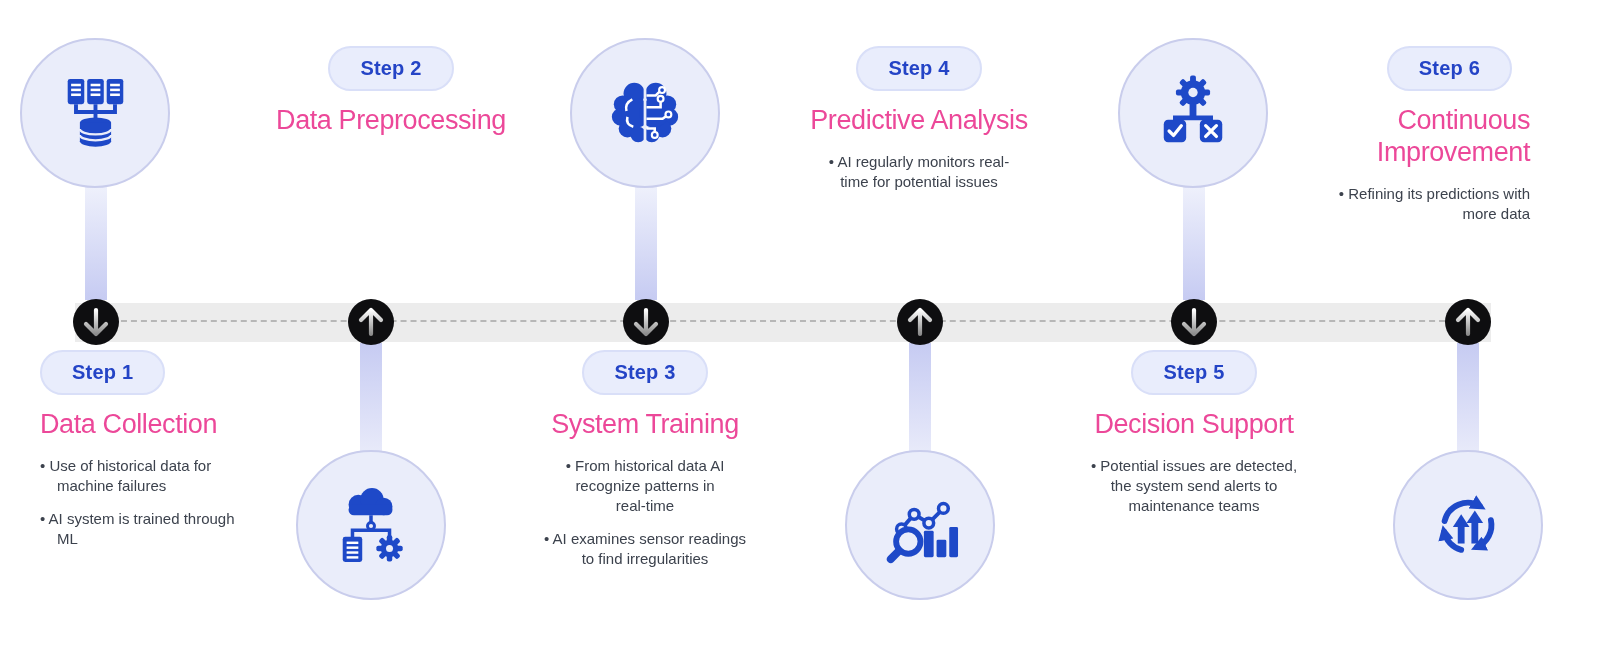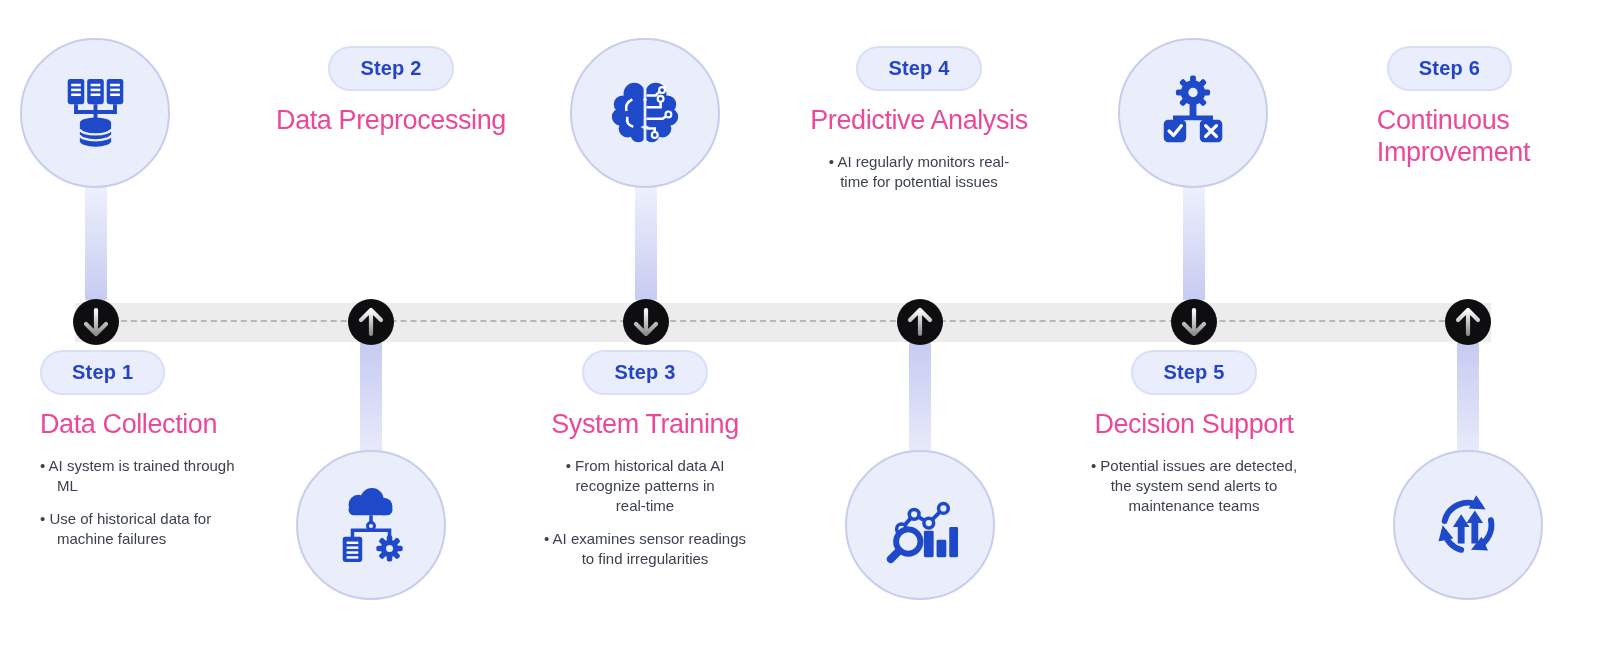--- a/index.html
+++ b/index.html
@@ -26,21 +26,21 @@
   .arrow-node{
     position:absolute;top:299px;width:46px;height:46px;border-radius:50%;
     background:#0e0e10;display:flex;align-items:center;justify-content:center;z-index:4;
   }
   
   .text-block{position:absolute;display:flex;flex-direction:column;z-index:3;}
   .text-block.above{top:46px;}
   .text-block.below{top:350px;}
   .text-block.align-center{align-items:center;text-align:center;}
   .text-block.align-left{align-items:flex-start;text-align:left;}
-  .text-block.align-right{align-items:flex-end;text-align:left;}
+  .text-block.align-right{align-items:flex-end;text-align:right;}
   .step-badge{
     display:inline-flex;align-items:center;justify-content:center;
     padding:9px 30px;border-radius:26px;background:#e9edfc;border:2px solid #d9dff8;
     color:#2444c6;font-size:20px;font-weight:bold;letter-spacing:0.2px;white-space:nowrap;
   }
   .step-title{
     margin-top:14px;font-size:27px;font-weight:500;color:#ec4899;
     letter-spacing:-0.4px;line-height:1.18;white-space:pre-line;
   }
   .bullets{margin:15px 0 0;padding:0;list-style:none;display:flex;flex-direction:column;gap:13px;
@@ -106,24 +106,24 @@
   </div>
   <div class="arrow-node" style="left:73px">
     <svg width="46" height="46" viewBox="0 0 46 46">
       <path d="M23 11 V33 M13 25 L23 35 L33 25" stroke="url(#arrowGrad)" stroke-width="4.2" fill="none" stroke-linecap="round" stroke-linejoin="round"></path>
     </svg>
   </div>
   <div class="text-block below align-left" style="left:40px;width:232px">
     <span class="step-badge">Step 1</span>
     <div class="step-title">Data Collection</div>
     <ul class="bullets">
+      <li>Use of historical data for
+machine failures</li>
       <li>AI system is trained through
 ML</li>
-      <li>Use of historical data for
-machine failures</li>
     </ul>
   </div>
 
   <div class="text-block above align-center" style="left:263px;width:256px">
     <span class="step-badge">Step 2</span>
     <div class="step-title">Data Preprocessing</div>
   </div>
   <div class="arrow-node" style="left:348px">
     <svg width="46" height="46" viewBox="0 0 46 46">
       <path d="M23 35 V13 M13 21 L23 11 L33 21" stroke="url(#arrowGrad)" stroke-width="4.2" fill="none" stroke-linecap="round" stroke-linejoin="round"></path>
@@ -271,20 +271,22 @@
 the system send alerts to
 maintenance teams</li>
     </ul>
   </div>
 
   <div class="text-block above align-right" style="left:1300px;width:230px">
     <span class="step-badge" style="margin-right:18px">Step 6</span>
     <div class="step-title">Continuous
 Improvement</div>
     <ul class="bullets">
+      <li>Refining its predictions with
+more data</li>
     </ul>
   </div>
   <div class="arrow-node" style="left:1445px">
     <svg width="46" height="46" viewBox="0 0 46 46">
       <path d="M23 35 V13 M13 21 L23 11 L33 21" stroke="url(#arrowGrad)" stroke-width="4.2" fill="none" stroke-linecap="round" stroke-linejoin="round"></path>
     </svg>
   </div>
   <div class="icon-circle bottom" style="left:1393px">
     <svg width="78" height="78" viewBox="0 0 80 80">
       <g stroke="#1e49c8" stroke-width="6" fill="none" stroke-linecap="round">

